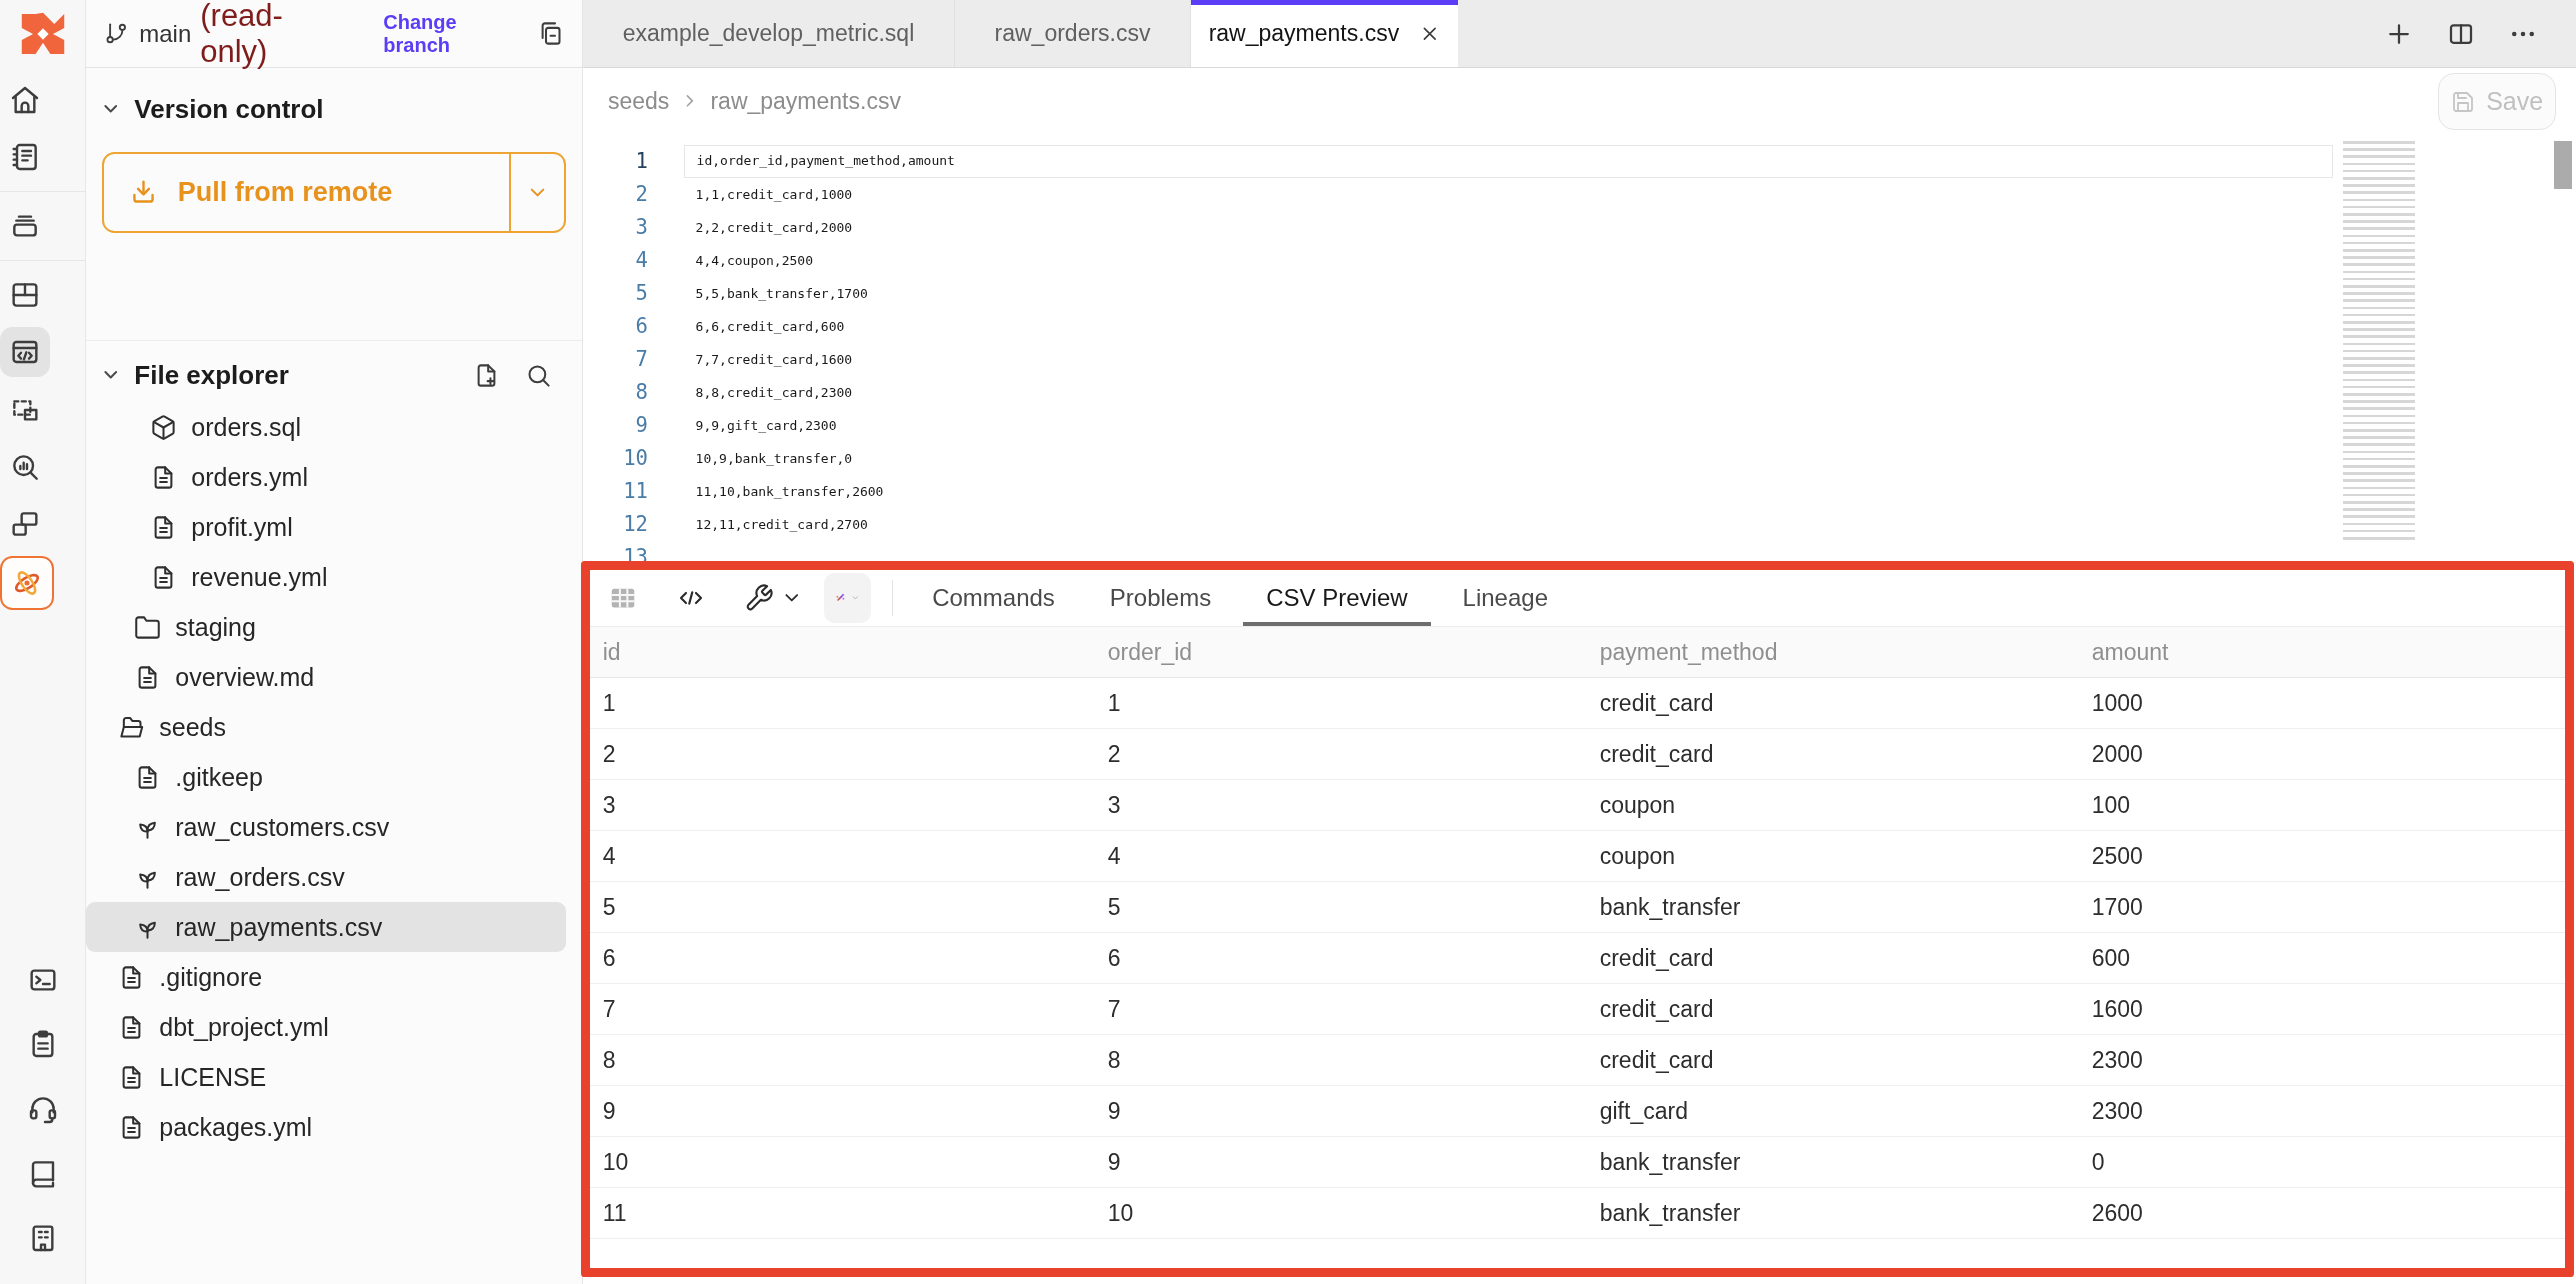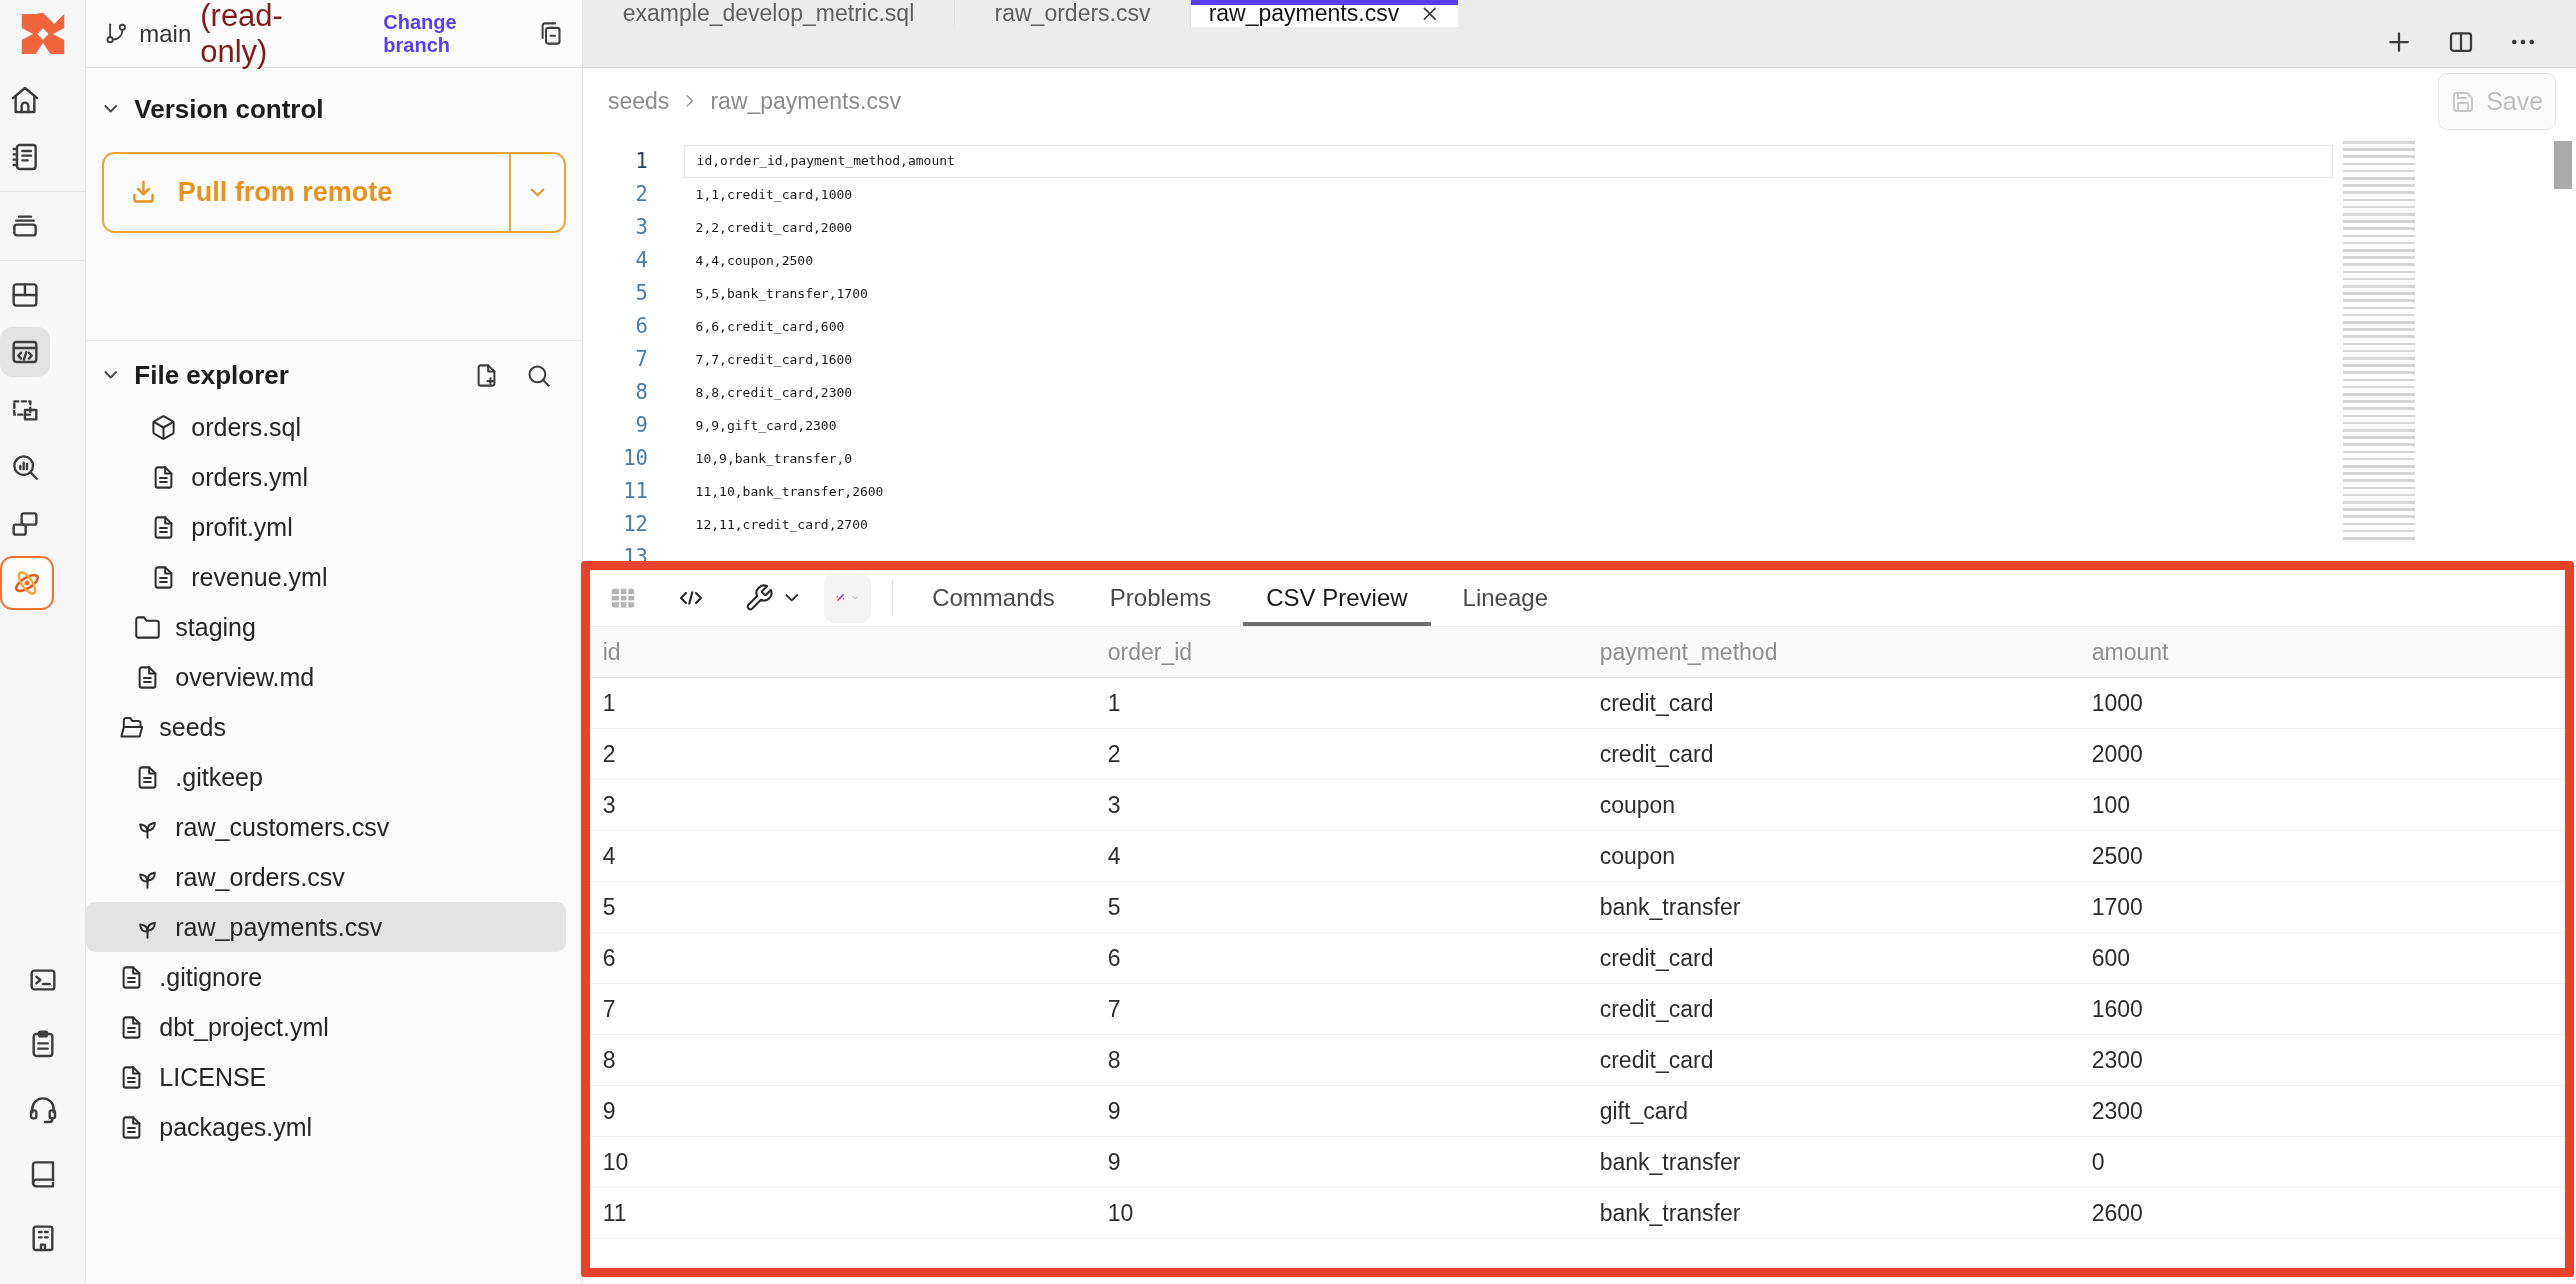--- a/index.html
+++ b/index.html
@@ -49,36 +49,36 @@
   .fx-actions svg { width:27px; height:27px; cursor:pointer; }
   .fx-list { margin-top:5.4px; }
   .fx-item { height:50px; display:flex; align-items:center; font-size:25px; color:#262626;
              cursor:pointer; margin-right:16px; border-radius:9px; }
   .fx-item.selected { background:#e3e3e3; }
   .fx-item svg { width:27px; height:27px; margin-right:14.3px; flex-shrink:0; }
 
   
   .main { flex:1; position:relative; background:#fff; }
   .tabstrip { position:absolute; top:0; left:0; right:0; height:68px; background:#ececec;
-              border-bottom:0.9px solid #d8d8d8; display:flex;flex-direction:column; }
+              border-bottom:0.9px solid #d8d8d8; display:flex; }
   .etab { display:flex; align-items:center; justify-content:center; font-size:23px; color:#606060;
           border-right:0.9px solid #e0e0e0; position:relative; cursor:pointer; }
   .etab.active { background:#fff; color:#141414; border-right:none; }
   .etab.active::before { content:""; position:absolute; top:0; left:0; right:0; height:5.4px; background:#5b3df5; }
   .etab .close { margin-left:19.7px; display:flex; }
   .etab .close svg { width:21.5px; height:21.5px; }
   .strip-actions { margin-left:auto; display:flex; align-items:center; gap:32px; padding-right:38px; }
   .strip-actions svg { width:30px; height:30px; cursor:pointer; }
 
   .edhead { position:absolute; top:68px; left:0; right:0; height:66px; background:#fff;
             display:flex; align-items:center; }
   .crumbs { display:flex; align-items:center; margin-left:25px; font-size:23px; color:#8c8c8c; }
   .crumbs svg { width:19.7px; height:19.7px; margin:0 10.7px; }
   .save-btn { position:absolute; right:19.7px; top:5.4px; width:118px; height:57px; border:1.8px solid #e4e4e4;
-              border-radius:9px; background:#fbfbfb; display:flex; align-items:center; justify-content:center;
+              border-radius:16px; background:#fbfbfb; display:flex; align-items:center; justify-content:center;
               gap:10.7px; color:#c0c0c0; font-size:25px; cursor:pointer; }
   .save-btn svg { width:24px; height:24px; }
 
   .editor { position:absolute; top:134px; left:0; right:0; height:427px; overflow:hidden; background:#fff; }
   .gutter { position:absolute; top:10.7px; left:0; width:65px; text-align:right;
             font-family:"DejaVu Sans Mono", monospace; font-size:20.6px; color:#4a7ca8; }
   .gutter .lnum { height:33px; line-height:33px; }
   .gutter .lnum.active { color:#24425e; }
   .clines { position:absolute; top:10.7px; left:101px; right:243px;
             font-family:"DejaVu Sans Mono", monospace; font-size:13px; color:#191919; }

